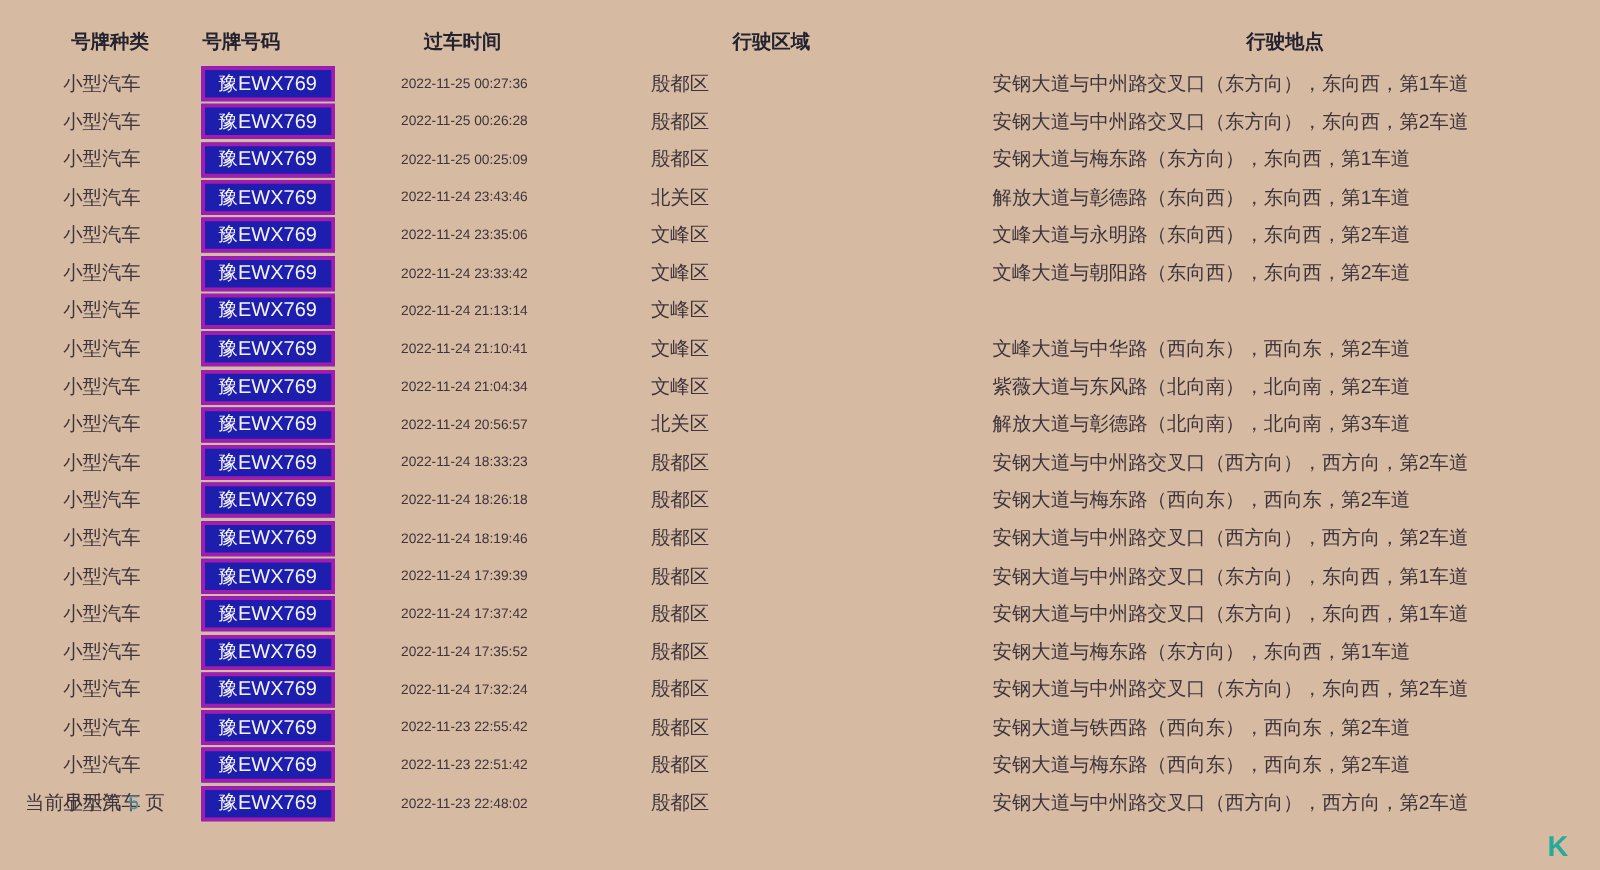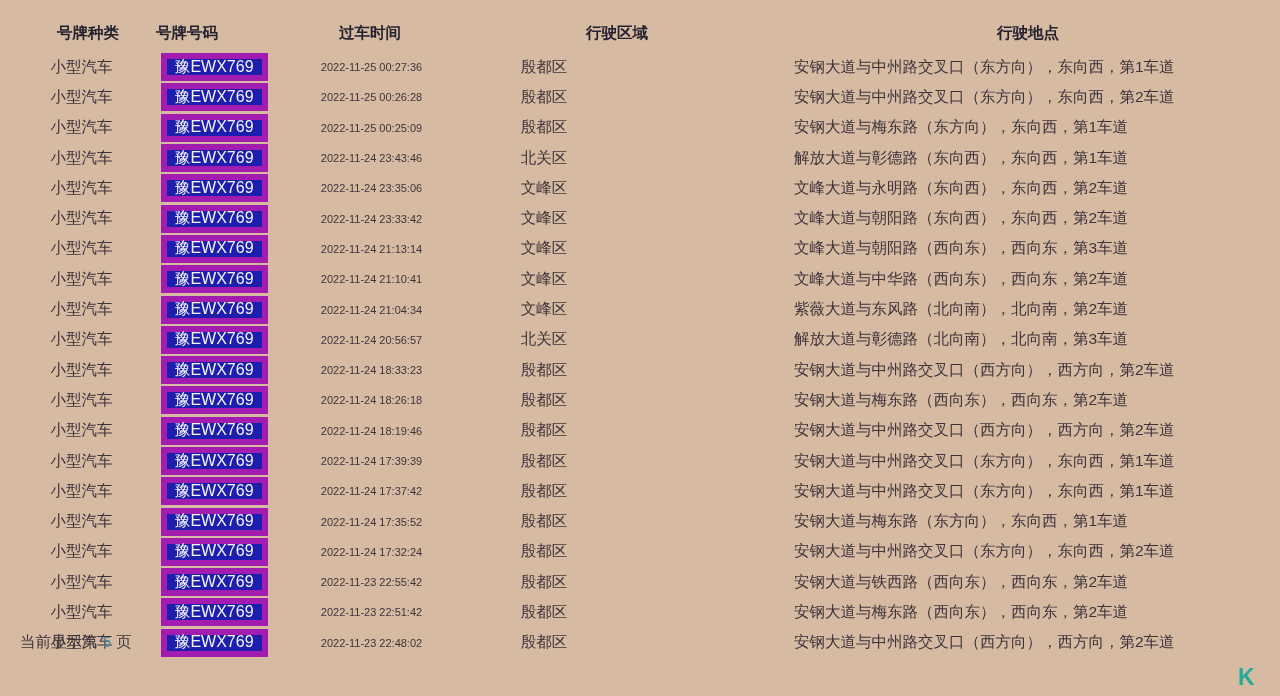--- a/index.html
+++ b/index.html
@@ -13,42 +13,42 @@
   }
   
   .table-header { position:absolute; top:0; left:0; width:1280px; height:48px; }
   .col-label {
     position:absolute; top:23px;
     transform:translateX(-50%);
     font-size:15.5px; font-weight:bold; color:#24222f;
     white-space:nowrap;
   }
   .col-label.c1 { left:88px; }
-  .col-label.c2 { left:187px; }
+  .col-label.c2 { left:193px; }
   .col-label.c3 { left:370px; }
   .col-label.c4 { left:617px; }
   .col-label.c5 { left:1028px; }
   
   .rows { position:absolute; top:52px; left:0; width:1280px; }
   .row {
     display:grid;
     grid-template-columns:115px 150px 165px 180px 1fr;
     height:30.3px;
     align-items:center;
     margin-left:24px;
   }
   .cell { font-size:15.5px; color:#3d333b; white-space:nowrap; }
   .cell.type, .cell.region { text-align:center; }
   .cell.time { text-align:center; font-size:11px; }
   .cell.location { padding-left:160px; text-align:left; }
   .plate {
     width:107px; height:28px;
     margin:0 auto;
     background:#1d1dae;
-    border:6px solid #a21caf;
+    border:3px solid #a21caf;
     color:#f4f4f8;
     font-size:16px;
     display:flex; align-items:center; justify-content:center;
     white-space:nowrap;
   }
   
   .footer {
     position:absolute; top:632px; left:20px;
     font-size:15.5px; color:#3d333b; white-space:nowrap;
   }
@@ -130,21 +130,20 @@
     <span class="cell location">文峰大道与朝阳路（东向西），东向西，第2车道</span>
   </div>
 
   <div class="row">
     <span class="cell type">小型汽车</span>
     <span class="cell">
       <span class="plate">豫EWX769</span>
     </span>
     <span class="cell time">2022-11-24 21:13:14</span>
     <span class="cell region">文峰区</span>
-    <span class="cell location">文峰大道与朝阳路（西向东），西向东，第3车道</span>
   </div>
 
   <div class="row">
     <span class="cell type">小型汽车</span>
     <span class="cell">
       <span class="plate">豫EWX769</span>
     </span>
     <span class="cell time">2022-11-24 21:10:41</span>
     <span class="cell region">文峰区</span>
     <span class="cell location">文峰大道与中华路（西向东），西向东，第2车道</span>

